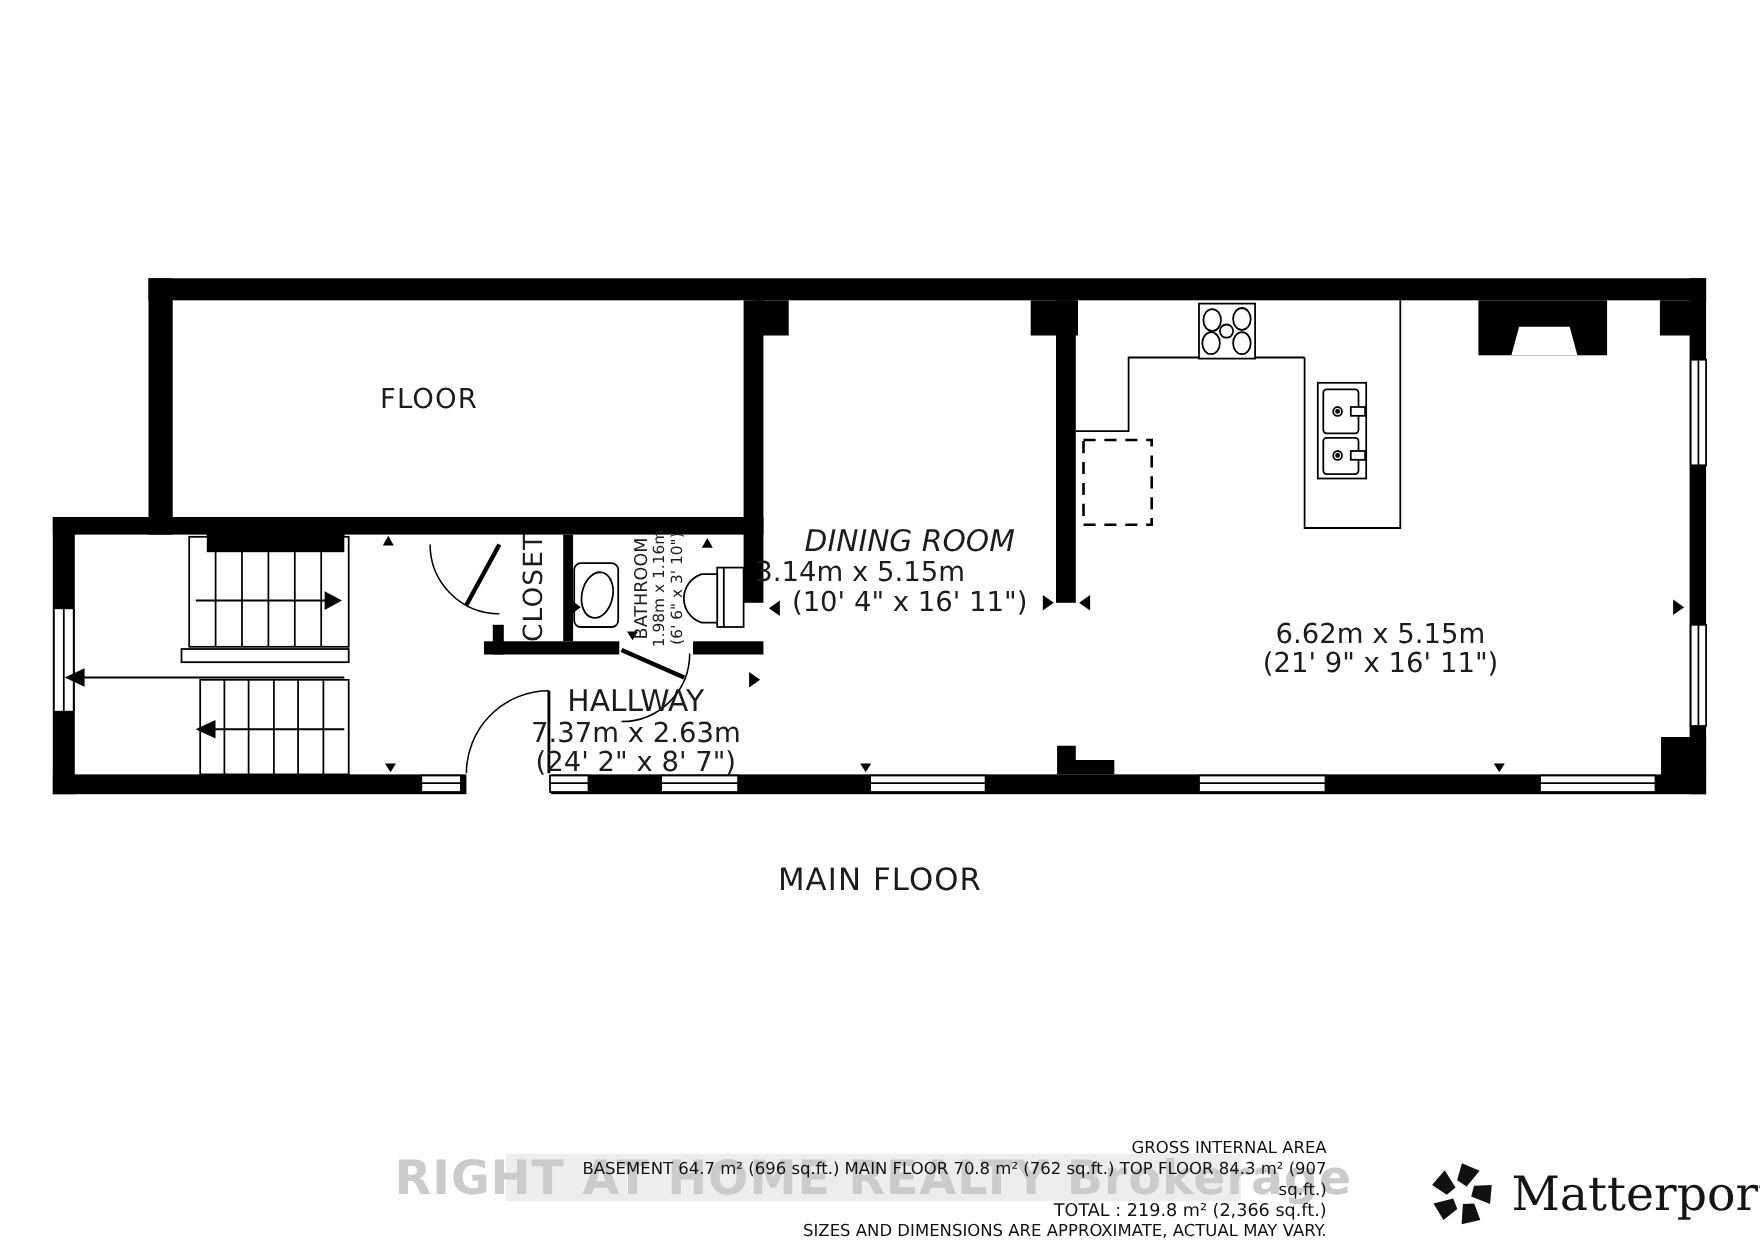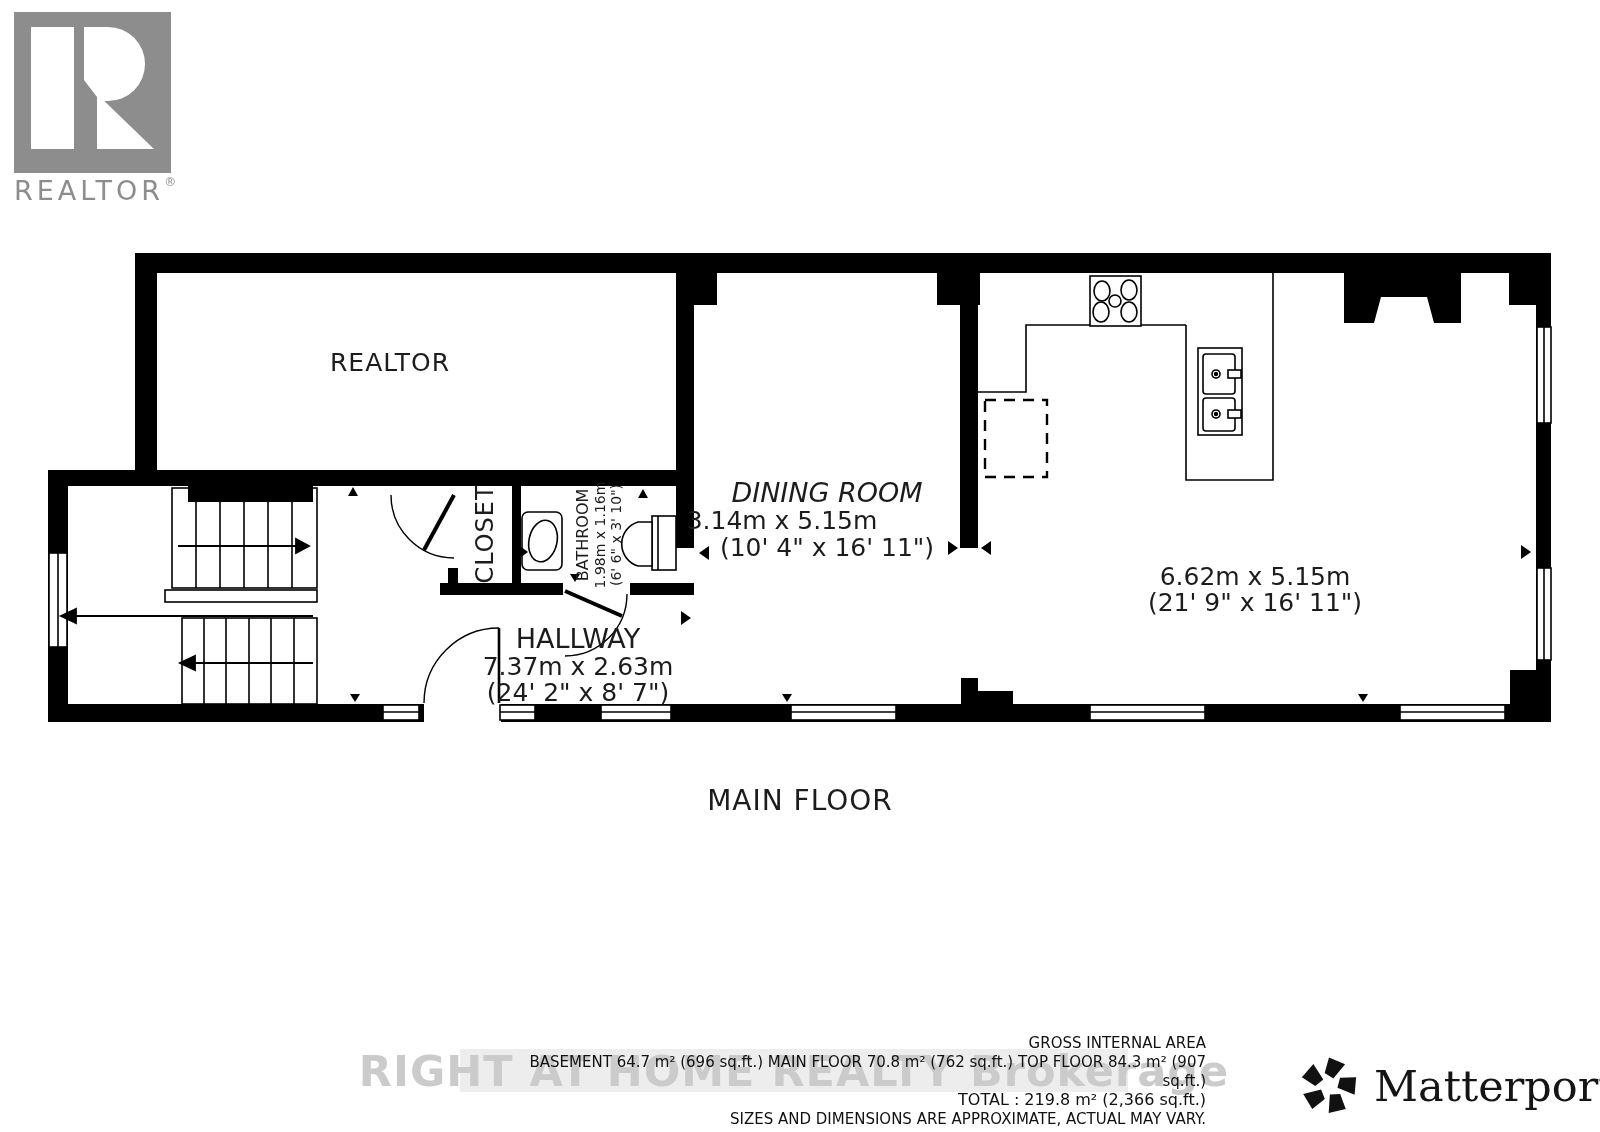--- a/index.html
+++ b/index.html
@@ -34,29 +34,20 @@
   #matterport-logo{left:1298px;top:1050px;height:72px;display:flex;align-items:center;}
   #matterport-text{font-family:"DejaVu Serif","Liberation Serif",serif;font-size:43px;color:#151515;
                    margin-left:14px;letter-spacing:0px;}
   svg{display:block;}
 </style>
 </head>
 <body>
 
 <div id="canvas">
 
-  <div class="abs" id="realtor-logo">
-    <svg width="157" height="162" viewBox="0 0 157 162">
-      <rect x="0" y="0" width="157" height="161" fill="#8d8d8d"></rect>
-      <rect x="17" y="15" width="43" height="122" fill="#ffffff"></rect>
-      <path d="M70,15 L94,15 A37,37 0 0 1 94,89 L86,89 L70,68 Z" fill="#ffffff"></path>
-      <polygon points="83,82 140,137 83,137" fill="#ffffff"></polygon>
-    </svg>
-    <div id="realtor-text"><span>REALTOR</span><span id="realtor-reg">®</span></div>
-  </div>
 
   <svg class="abs" style="left:0;top:0;" width="1600" height="1132" viewBox="0 0 1600 1132">
 
     <g fill="#000000">
       <rect x="135" y="253" width="1416" height="20"></rect>
       <rect x="1536" y="253" width="15" height="469"></rect>
       <rect x="48" y="704" width="1503" height="18"></rect>
       <rect x="48" y="470" width="20" height="252"></rect>
       <rect x="135" y="253" width="22" height="233"></rect>
       <rect x="48" y="470" width="646" height="16"></rect>
@@ -204,21 +195,21 @@
       <polygon points="782,694 792,694 787,702"></polygon>
       <polygon points="1358,694 1368,694 1363,702"></polygon>
       <polygon points="948,541 948,555 958,548"></polygon>
       <polygon points="991,541 991,555 981,548"></polygon>
       <polygon points="709,546 709,560 699,553"></polygon>
       <polygon points="681,611 681,625 691,618"></polygon>
       <polygon points="1521,545 1521,559 1531,552"></polygon>
     </g>
   </svg>
 
-  <div class="lbl" id="garage-label" style="left:390px;top:362px;">REALTOR</div>
+  <div class="lbl" id="garage-label" style="left:390px;top:362px;">FLOOR</div>
 
   <div class="lbl room-name" style="left:827px;top:492px;font-style:italic;">DINING ROOM</div>
   <div class="lbl room-dim" style="left:782px;top:520px;">3.14m x 5.15m</div>
   <div class="lbl room-dim" style="left:827px;top:547px;">(10' 4" x 16' 11")</div>
 
   <div class="lbl room-dim" style="left:1255px;top:576px;">6.62m x 5.15m</div>
   <div class="lbl room-dim" style="left:1255px;top:602px;">(21' 9" x 16' 11")</div>
 
   <div class="lbl room-name" style="left:578px;top:638px;">HALLWAY</div>
   <div class="lbl room-dim" style="left:578px;top:666px;">7.37m x 2.63m</div>

